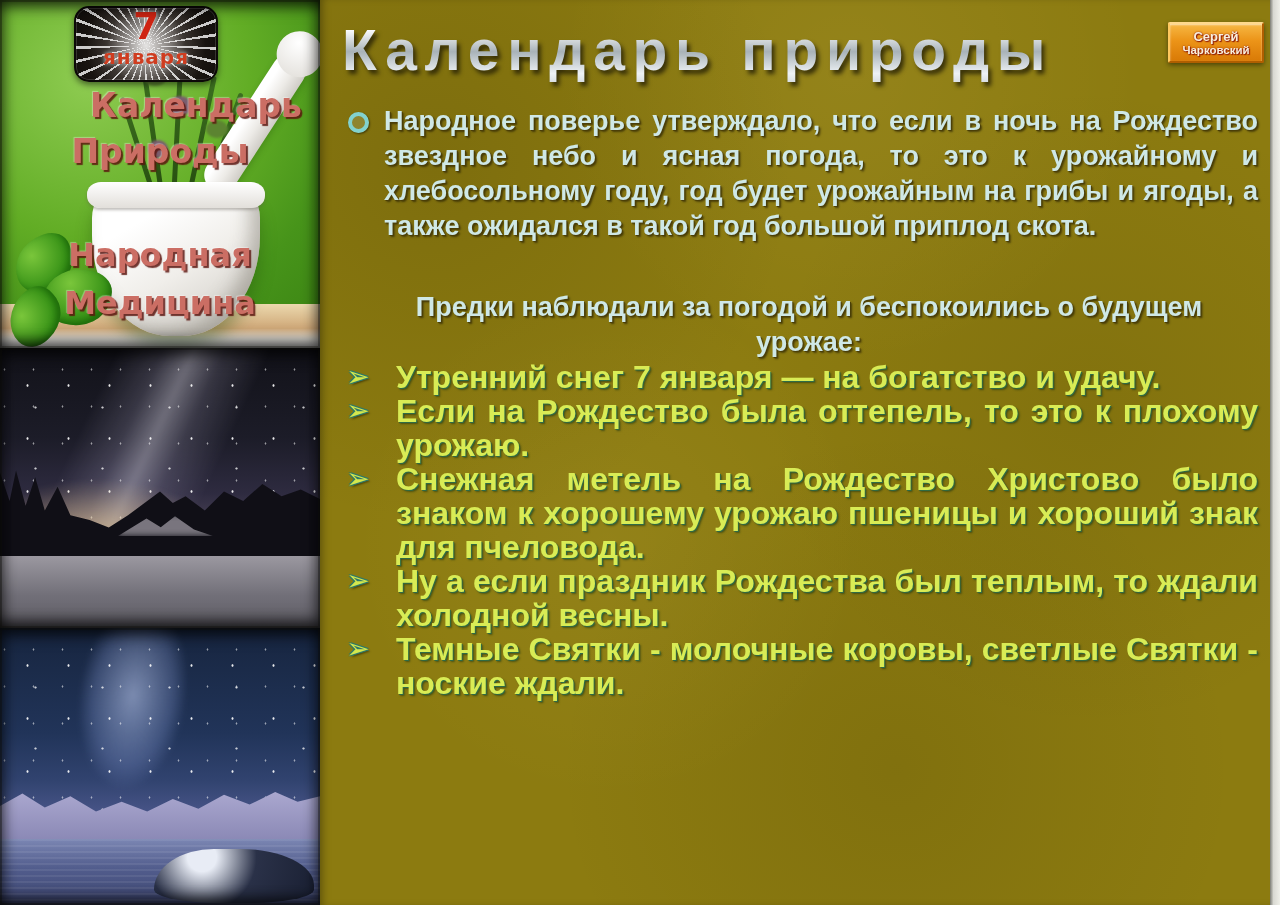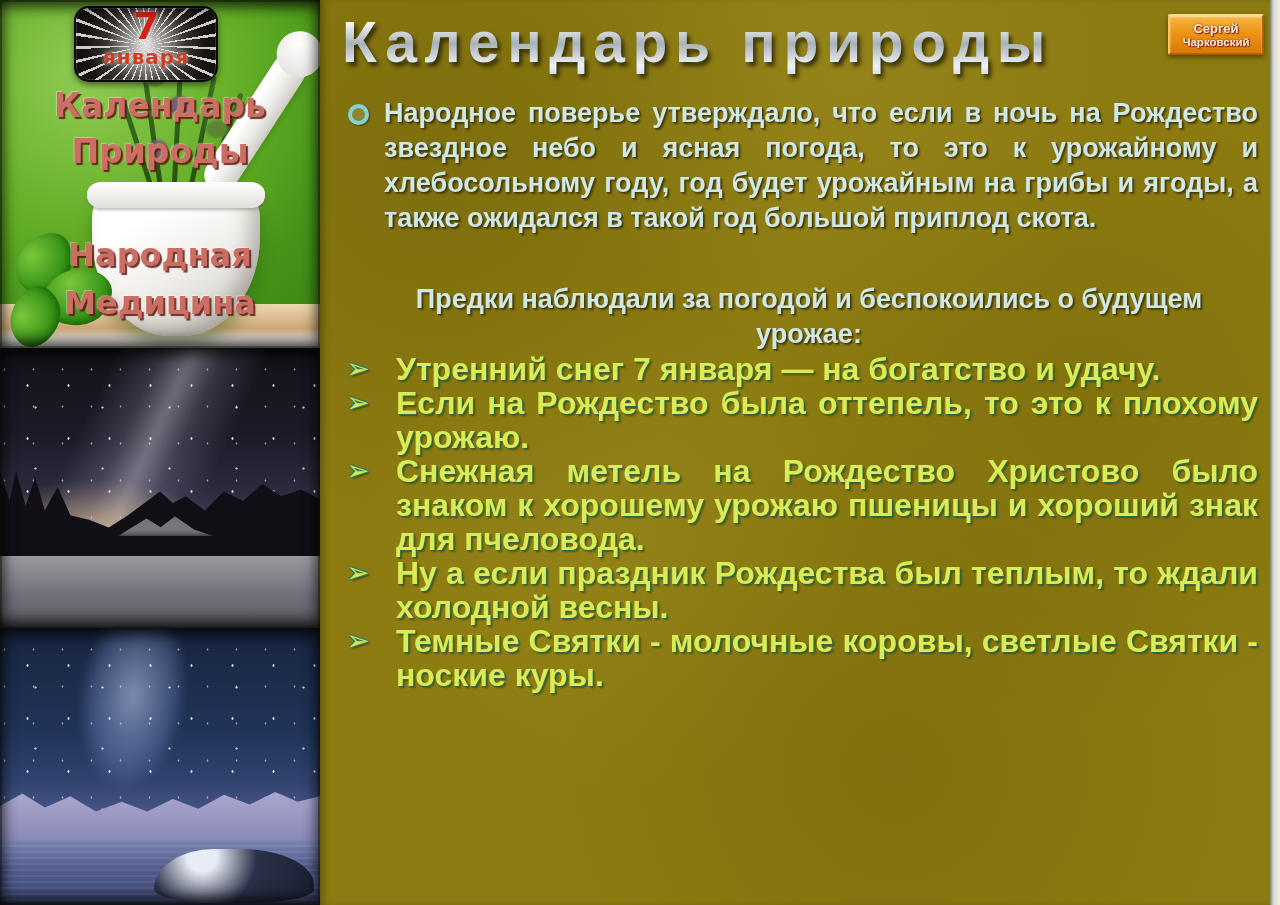--- a/index.html
+++ b/index.html
@@ -69,21 +69,21 @@
     filter:blur(.4px); }
   .d7 { position:relative; z-index:2; text-align:center; margin-top:1px;
     font:bold 37px/36px "DejaVu Sans", sans-serif; color:#cf2413;
     text-shadow:0 0 5px rgba(255,255,255,.9); }
   .dmon { position:relative; z-index:2; text-align:center; letter-spacing:1px;
     font:bold 20px/24px "DejaVu Sans", sans-serif; color:#cf3d20;
     text-shadow:0 0 4px rgba(255,255,255,.85); }
   .s-head { position:absolute; left:0; width:100%; text-align:center; z-index:3;
     font-family:"DejaVu Sans", sans-serif; font-weight:bold; color:#cb6e64;
     text-shadow:2px 2px 1px rgba(90,20,14,.85), -1px -1px 1px rgba(255,255,255,.35); }
-  .sh1{top:86px;font-size:33px;} .sh2{top:132px;font-size:33px;}
+  .sh1{top:86px;font-size:33px;padding-left:36px;} .sh2{top:132px;font-size:33px;}
   .sn1{top:236px;font-size:32px;} .sn2{top:284px;font-size:32px;}
 
   
   .p2 { top:348px; height:280px;
     background:linear-gradient(180deg,#121219 0%, #1c1c28 32%, #2e2b40 52%, #474054 62%, #3a3448 66%); }
   .stars { position:absolute; left:0; right:0; top:0;
     background-image:
       radial-gradient(rgba(255,255,255,.9) .6px, transparent 1.4px),
       radial-gradient(rgba(255,255,255,.55) .5px, transparent 1.2px),
       radial-gradient(rgba(255,255,255,.75) .7px, transparent 1.6px);
@@ -133,21 +133,21 @@
     background-image:
       radial-gradient(circle at 12% 18%, rgba(60,50,0,.18), transparent 32%),
       radial-gradient(circle at 55% 8%, rgba(255,240,160,.07), transparent 30%),
       radial-gradient(circle at 80% 45%, rgba(60,50,0,.12), transparent 35%),
       radial-gradient(circle at 30% 60%, rgba(255,240,160,.06), transparent 30%),
       radial-gradient(circle at 60% 85%, rgba(60,50,0,.14), transparent 35%);
     box-shadow: inset 6px 0 8px -4px rgba(0,0,0,.35); }
   .edge-strip { position:absolute; right:0; top:0; width:10px; height:100%; z-index:8;
     background:linear-gradient(90deg,#7d7d74,#d9d9d2 35%, #efefe8); }
 
-  .title-wrap { position:relative; height:88px; }
+  .title-wrap { position:relative; height:88px;margin-top:8px; }
   .slide-title { position:absolute; left:22px; top:0; margin:0; white-space:nowrap;
     font:bold 57px/84px "Liberation Sans", sans-serif; letter-spacing:.135em;
     background:linear-gradient(180deg,#ffffff 25%, #a8b2b8 52%, #eef2f5 78%, #c2cacf);
     -webkit-background-clip:text; background-clip:text; color:transparent;
     filter:drop-shadow(3px 4px 2px rgba(35,30,5,.8)); }
   .wm { position:absolute; top:14px; right:16px; width:88px; padding:5px 2px; z-index:10;
     background:linear-gradient(180deg,#f7b844 0%, #ec9418 45%, #d97a06 100%);
     border:2px solid #b05e00; border-top-color:#ffd98c; border-left-color:#ffc85e;
     border-radius:2px; text-align:center;
     box-shadow:0 2px 5px rgba(0,0,0,.45), inset 0 1px 2px rgba(255,255,255,.6); }
@@ -266,20 +266,20 @@
       <div class="row">
         <div class="m-col">
             <span class="arr">➢</span>
           </div>
         <div class="a-text green">Ну а если праздник Рождества был теплым, то ждали холодной весны.</div>
       </div>
       <div class="row">
         <div class="m-col">
             <span class="arr">➢</span>
           </div>
-        <div class="a-text green">Темные Святки - молочные коровы, светлые Святки - ноские куры.</div>
+        <div class="a-text green">Темные Святки - молочные коровы, светлые Святки - ноские ждали.</div>
       </div>
 
     </div>
     <div class="edge-strip"></div>
   </div>
 
 </div>
 
 </body></html>

